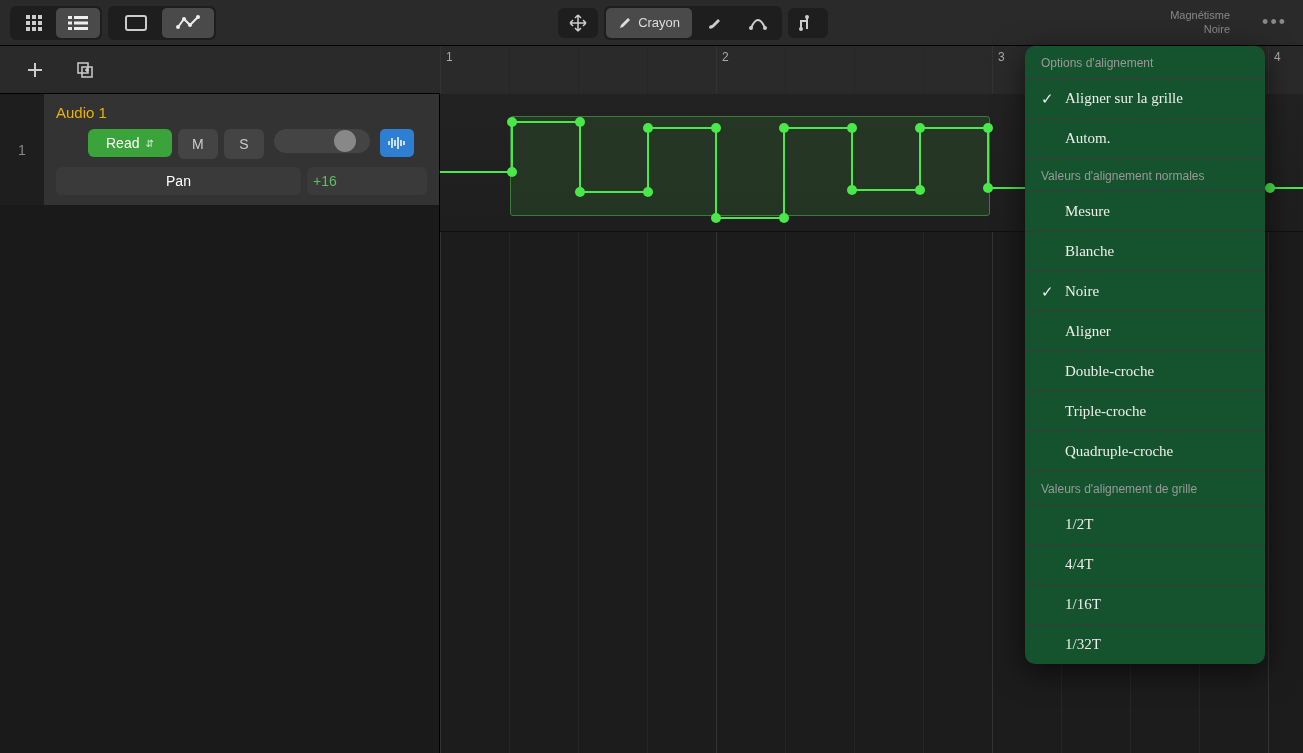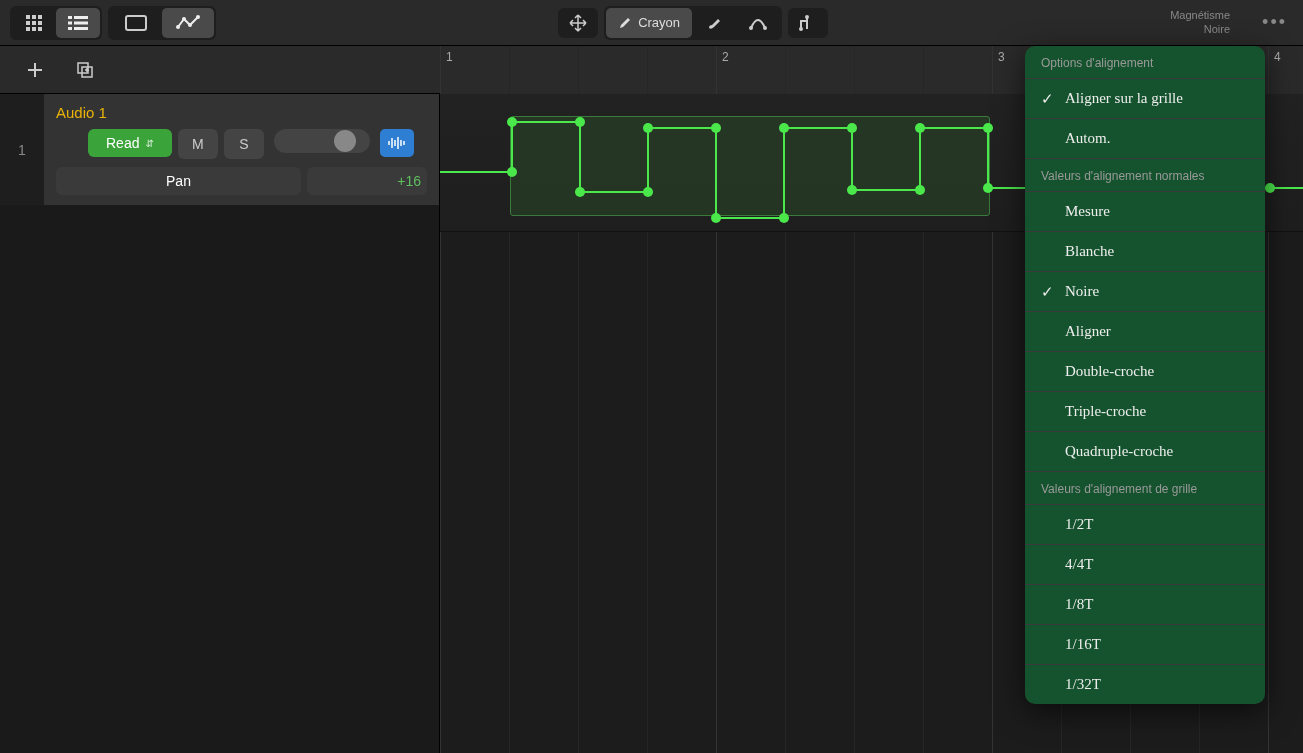--- a/index.html
+++ b/index.html
@@ -32,21 +32,21 @@
 .track-controls { display: flex; gap: 6px; align-items: flex-start; margin-bottom: 8px; padding-left: 32px; }
 .read-btn { background: #3aa33a; color: #fff; padding: 6px 18px; border-radius: 6px; font-size: 14px; display: flex; align-items: center; gap: 6px; cursor: pointer; }
 .read-btn .chev { font-size: 10px; opacity: 0.8; }
 .ms-btn { width: 40px; height: 30px; background: #444; border-radius: 6px; display: flex; align-items: center; justify-content: center; color: #ccc; font-size: 14px; cursor: pointer; }
 .fader { width: 96px; height: 24px; background: #444; border-radius: 12px; position: relative; margin-left: 4px; }
 .fader-knob { width: 22px; height: 22px; background: #888; border-radius: 50%; position: absolute; top: 1px; left: 60px; }
 .wave-ind { width: 34px; height: 28px; background: #2e7fd4; border-radius: 5px; display: flex; align-items: center; justify-content: center; cursor: pointer; margin-left: 4px; }
 .param-row { display: flex; gap: 6px; }
 .param-sel { flex: 1; background: #3a3a3a; border-radius: 6px; padding: 6px; text-align: center; font-size: 14px; cursor: pointer; }
 .param-sel.green { color: #ffffff; }
-.param-val { width: 120px; background: #3a3a3a; border-radius: 6px; padding: 6px; text-align: right; color: #5fbf5f; font-size: 14px; cursor: pointer; }
+.param-val { width: 120px; background: #3a3a3a; border-radius: 6px; padding: 6px; text-align: left; color: #5fbf5f; font-size: 14px; cursor: pointer; }
 
 
 .timeline { flex: 1; position: relative; background: #1c1c1c; }
 .ruler-overlay { position: absolute; top: -48px; left: 0; right: 0; height: 48px; background: #2a2a2a; }
 .ruler-tick { position: absolute; top: -44px; font-size: 12px; color: #aaa; }
 .gridline { position: absolute; top: -48px; bottom: 0; width: 1px; background: #333; }
 .gridline.sub { background: #262626; }
 .track-lane { position: absolute; left: 0; right: 0; top: 0; height: 138px; background: linear-gradient(#222, #1e1e1e); border-bottom: 1px solid #111; }
 .region { position: absolute; top: 22px; height: 100px; background: rgba(50,120,50,0.25); border: 1px solid #3a7a3a; border-radius: 3px; }
 
@@ -279,17 +279,16 @@
       <div class="dd-item checked">Noire</div>
       <div class="dd-item">Aligner</div>
       <div class="dd-item">Double-croche</div>
       <div class="dd-item">Triple-croche</div>
       <div class="dd-item">Quadruple-croche</div>
     </div>
   <div class="dd-header" style="border-top:1px solid #3a3a3a">Valeurs d'alignement de grille</div>
   <div id="dd-sec3">
       <div class="dd-item">1/2T</div>
       <div class="dd-item">4/4T</div>
-      <div class="dd-item">1/8T</div>
       <div class="dd-item">1/16T</div>
       <div class="dd-item">1/32T</div>
     </div>
 </div>
 
 </body></html>

